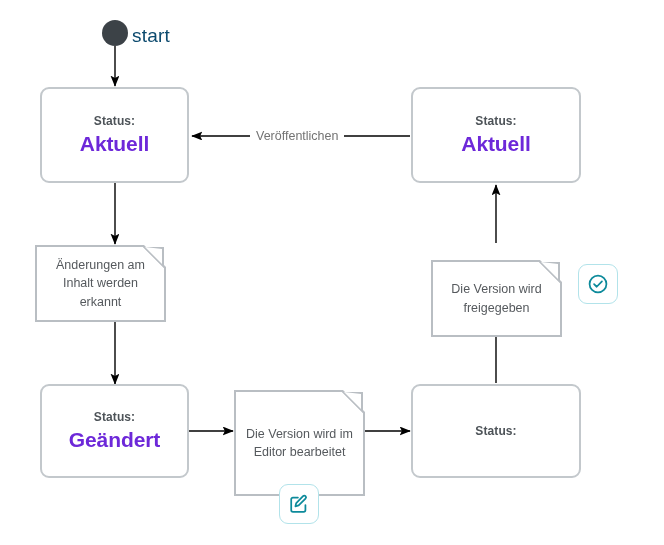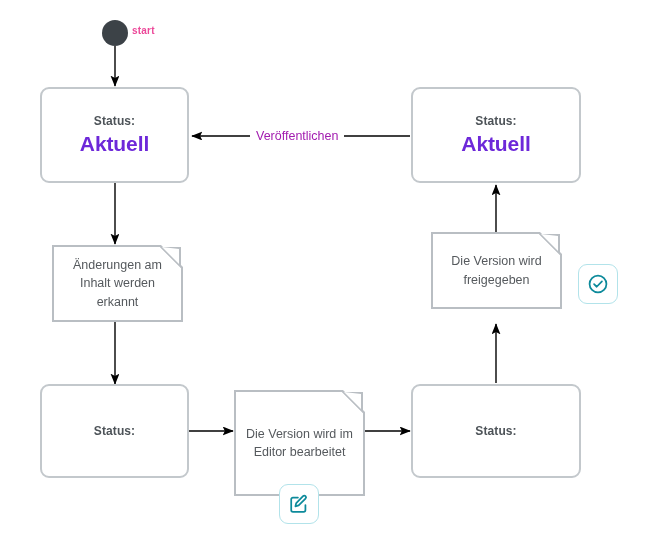--- a/index.html
+++ b/index.html
@@ -22,23 +22,23 @@
   
   .start-node {
     position: absolute;
     width: 26px;
     height: 26px;
     border-radius: 50%;
     background: #3c4247;
   }
   .start-label {
     position: absolute;
-    font-size: 10px;
-    font-weight: bold;
-    color: #ec4899;
+    font-size: 19px;
+    font-weight: normal;
+    color: #0c4a6e;
     letter-spacing: 0.2px;
     white-space: nowrap;
   }
 
   
   .state-box {
     position: absolute;
     box-sizing: border-box;
     border: 2px solid #c3c8cc;
     border-radius: 9px;
@@ -126,21 +126,21 @@
     position: absolute;
     top: 0;
     left: 0;
     width: 664px;
     height: 545px;
     pointer-events: none;
   }
   .edge-label {
     position: absolute;
     font-size: 12.5px;
-    color: #a21caf;
+    color: #737373;
     background: #ffffff;
     padding: 0 6px;
     white-space: nowrap;
     line-height: 1.2;
   }
 
   
   .icon-badge {
     position: absolute;
     width: 40px;
@@ -193,43 +193,44 @@
     <div class="value">Aktuell</div>
   </div>
 
   <div class="state-box" style="left:411px; top:87px; width:170px; height:96px;">
     <div class="kicker">Status:</div>
     <div class="value">Aktuell</div>
   </div>
 
   <div class="state-box" style="left:40px; top:384px; width:149px; height:94px;">
     <div class="kicker">Status:</div>
+    <div class="value">Geändert</div>
   </div>
 
   <div class="state-box" style="left:411px; top:384px; width:170px; height:94px;">
     <div class="kicker">Status:</div>
   </div>
 
-  <div class="note" style="left:52px; top:245px; width:131px; height:77px;">
+  <div class="note" style="left:35px; top:245px; width:131px; height:77px;">
     <div class="note-shape"></div>
     <div class="note-inner"></div>
     <div class="fold"></div>
     <div class="fold-inner"></div>
     <div class="note-text">Änderungen am Inhalt werden erkannt</div>
   </div>
 
   <div class="note" style="left:234px; top:390px; width:131px; height:106px;">
     <div class="note-shape"></div>
     <div class="note-inner"></div>
     <div class="fold"></div>
     <div class="fold-inner"></div>
     <div class="note-text">Die Version wird im Editor bearbeitet</div>
   </div>
 
-  <div class="note" style="left:431px; top:232px; width:131px; height:77px;">
+  <div class="note" style="left:431px; top:260px; width:131px; height:77px;">
     <div class="note-shape"></div>
     <div class="note-inner"></div>
     <div class="fold"></div>
     <div class="fold-inner"></div>
     <div class="note-text">Die Version wird freigegeben</div>
   </div>
 
   <div class="icon-badge" style="left:578px; top:264px;">
     <svg width="22" height="22" viewBox="0 0 24 24" fill="none" stroke="#0d8a9b" stroke-width="1.9" stroke-linecap="round" stroke-linejoin="round" xmlns="http://www.w3.org/2000/svg">
       <circle cx="12" cy="12" r="9.2"></circle>

